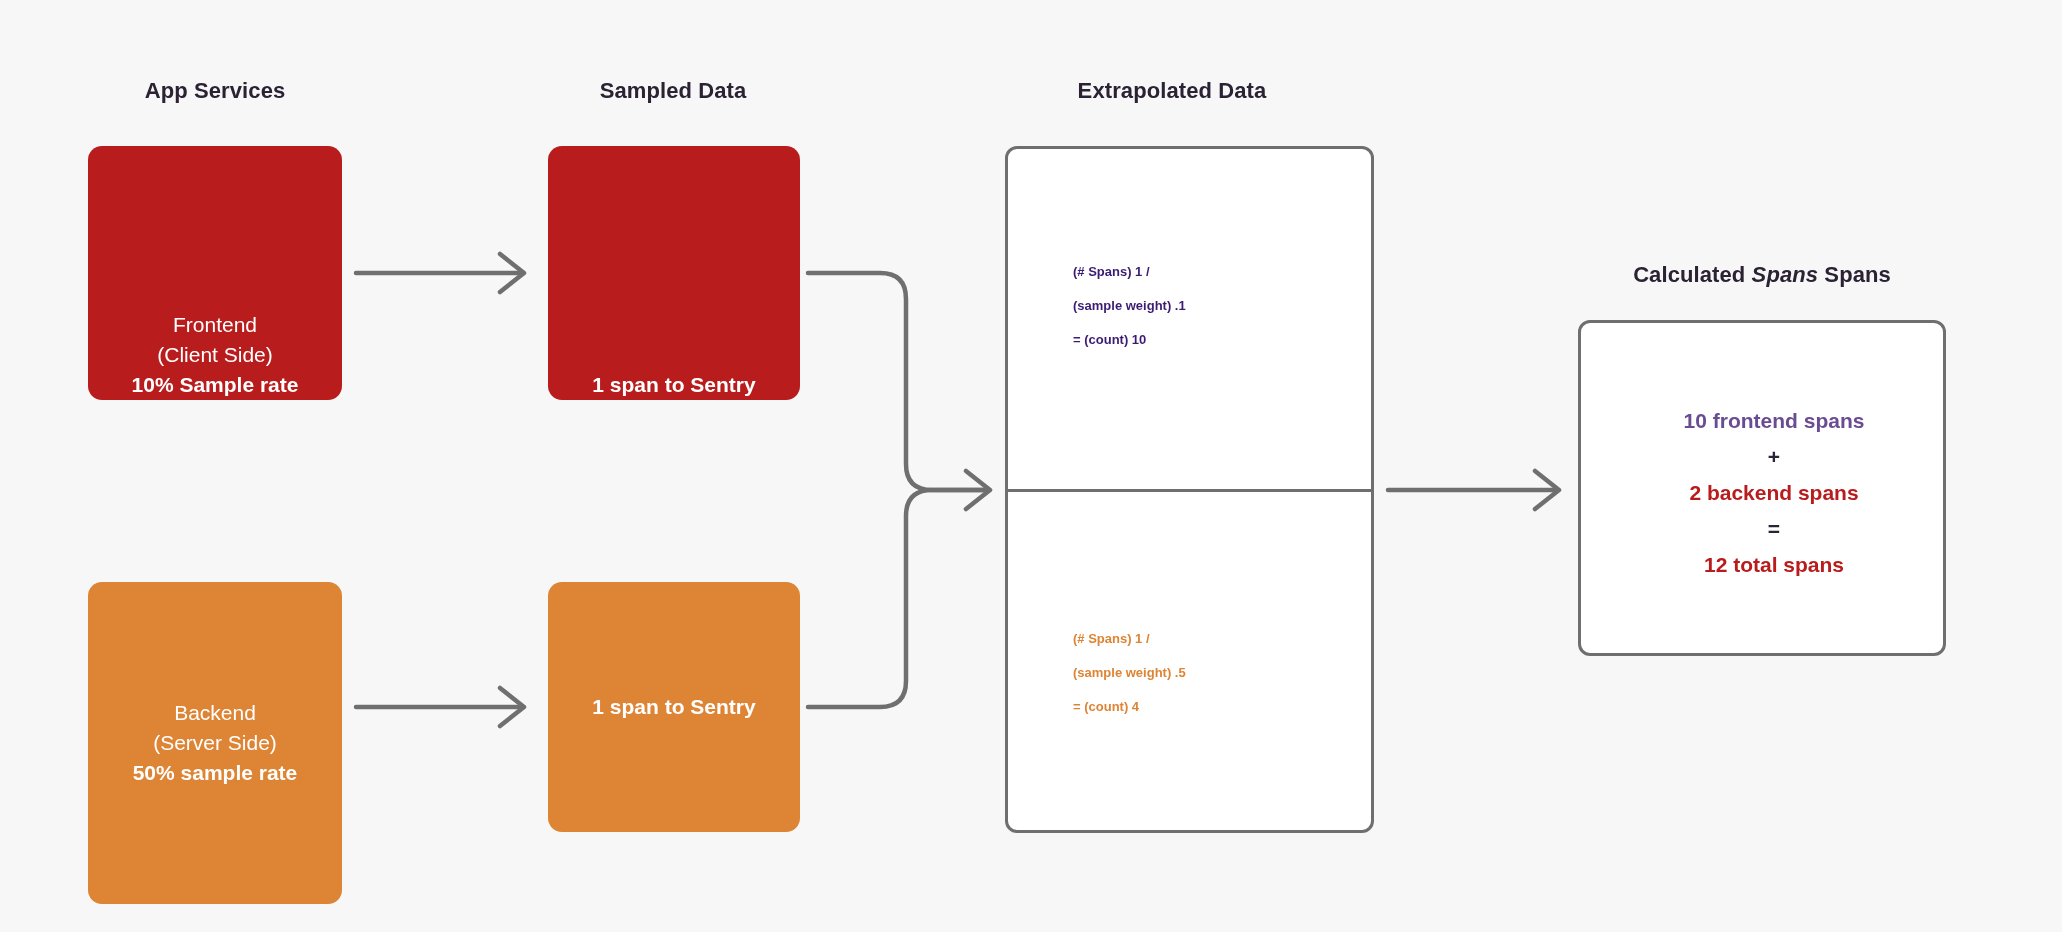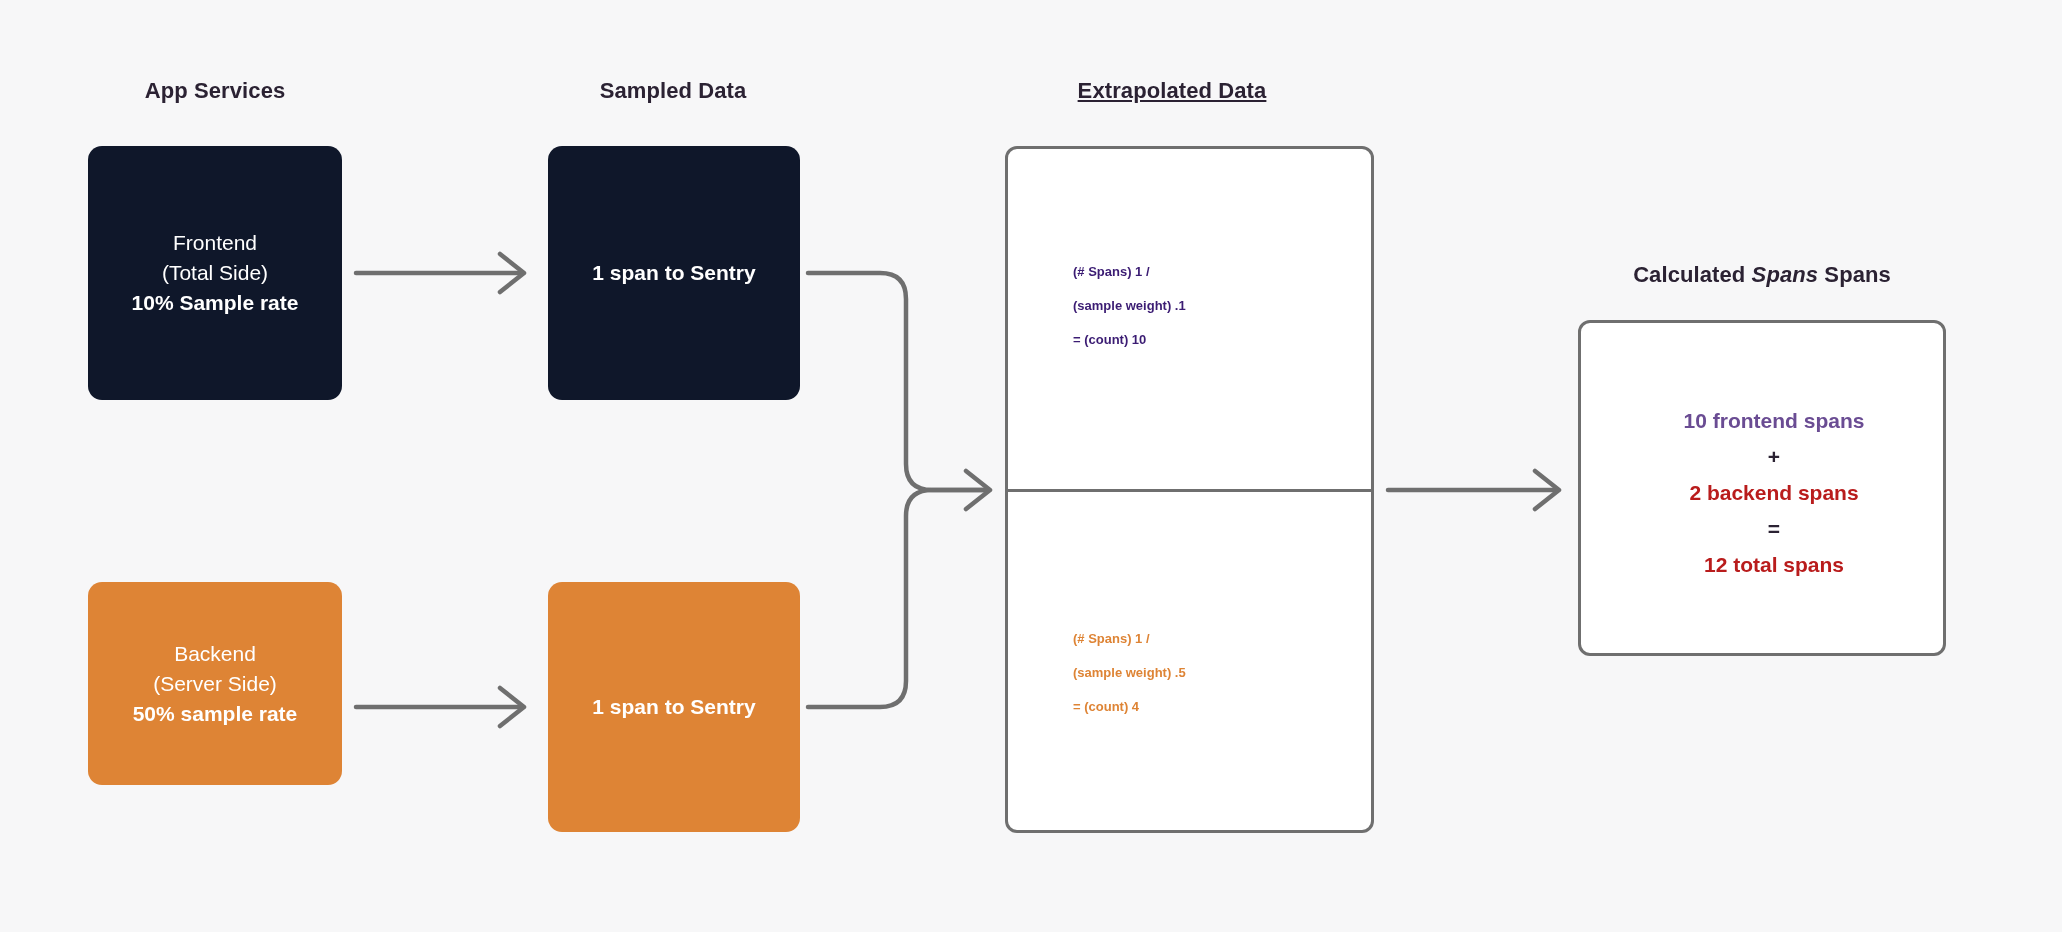--- a/index.html
+++ b/index.html
@@ -32,21 +32,21 @@
     display:flex;
     flex-direction:column;
     align-items:center;
     justify-content:center;
     text-align:center;
     color:#FFFFFF;
     box-sizing:border-box;
   }
   .card .ln{font-size:21px;line-height:30px;font-weight:normal;white-space:nowrap;}
   .card .ln.b{font-weight:bold;}
-  .purple-fill{background:#0f172a;}
+  .purple-fill{background:#b91c1c;justify-content:flex-end;}
   .orange-fill{background:#DE8435;}
 
   
   .outline{
     position:absolute;
     background:#FFFFFF;
     border:3px solid #6F6F6F;
     border-radius:12px;
     box-sizing:border-box;
   }
@@ -87,31 +87,31 @@
 </style>
 </head>
 <body>
 
 <div id="stage">
 
   <div class="col-head" style="left:215px;top:78px;">App Services</div>
 
   <div class="col-head" style="left:673px;top:78px;">Sampled Data</div>
 
-  <div class="col-head" style="left:1172px;top:78px;text-decoration:underline;">Extrapolated Data</div>
+  <div class="col-head" style="left:1172px;top:78px;">Extrapolated Data</div>
 
   <div class="col-head" style="left:1762px;top:262px;"><span>Calculated </span><em>Spans</em><span> Spans</span></div>
 
   <div class="card purple-fill" style="left:88px;top:146px;width:254px;height:254px;">
     <div class="ln">Frontend</div>
-    <div class="ln">(Total Side)</div>
+    <div class="ln">(Client Side)</div>
     <div class="ln b">10% Sample rate</div>
   </div>
 
-  <div class="card orange-fill" style="left:88px;top:582px;width:254px;height:203px;">
+  <div class="card orange-fill" style="left:88px;top:582px;width:254px;height:322px;">
     <div class="ln">Backend</div>
     <div class="ln">(Server Side)</div>
     <div class="ln b">50% sample rate</div>
   </div>
 
   <div class="card purple-fill" style="left:548px;top:146px;width:252px;height:254px;">
     <div class="ln b">1 span to Sentry</div>
   </div>
 
   <div class="card orange-fill" style="left:548px;top:582px;width:252px;height:250px;">

